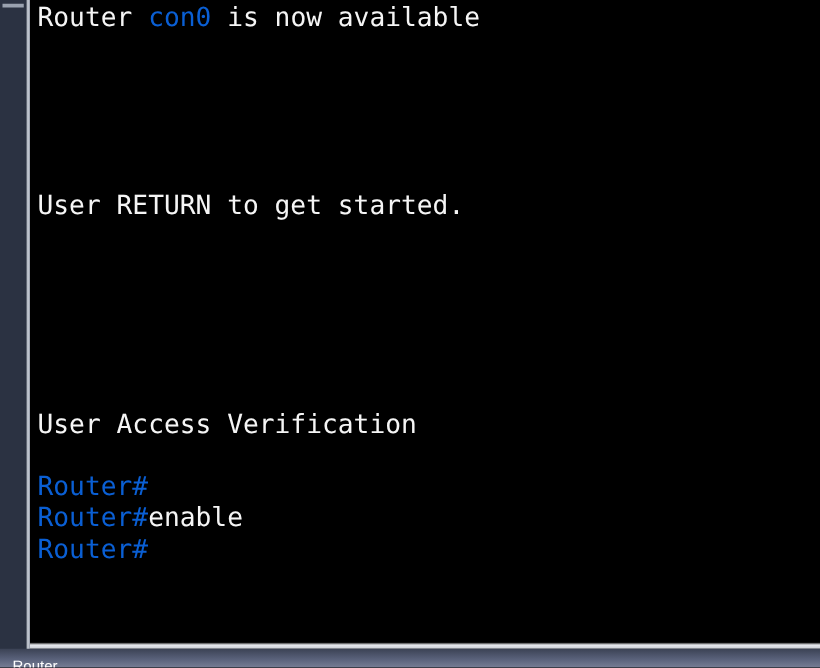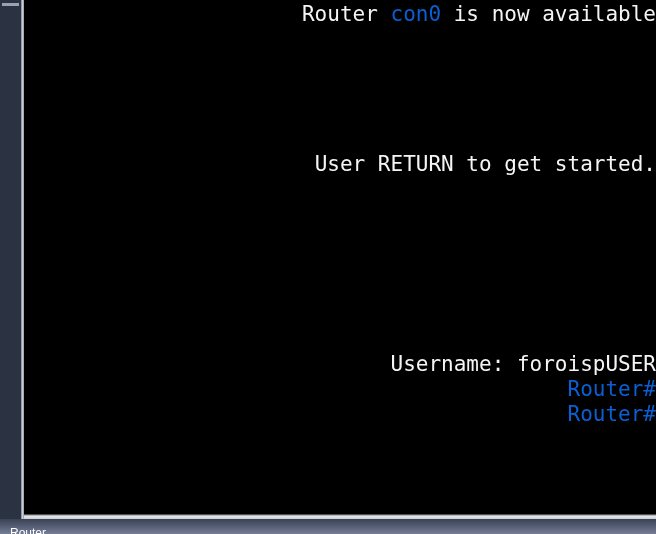--- a/index.html
+++ b/index.html
@@ -67,21 +67,20 @@
     width: 632px;
   }
   .term-line {
     height: 25px;
     line-height: 25px;
     font-size: 21px;
     color: #f2f2f2;
     white-space: pre;
     padding-left: 6px;
     letter-spacing: 0px;
-    text-align: right;
   }
   .term-line.blank {
     color: transparent;
   }
   .seg-white { color: #f5f5f5; }
   .seg-blue  { color: #0a5fd4; }
 
   
   .term-bottom-bevel {
     position: absolute;
@@ -131,23 +130,24 @@
         <div class="term-line blank"> </div>
         <div class="term-line blank"> </div>
         <div class="term-line blank"> </div>
         <div class="term-line"><span class="seg-white">User RETURN to get started.</span></div>
         <div class="term-line blank"> </div>
         <div class="term-line blank"> </div>
         <div class="term-line blank"> </div>
         <div class="term-line blank"> </div>
         <div class="term-line blank"> </div>
         <div class="term-line blank"> </div>
+        <div class="term-line"><span class="seg-white">User Access Verification</span></div>
         <div class="term-line blank"> </div>
-        <div class="term-line"><span class="seg-white">Username: foroispUSER</span></div>
         <div class="term-line"><span class="seg-blue">Router#</span></div>
+        <div class="term-line"><span class="seg-blue">Router#</span><span class="seg-white">enable</span></div>
         <div class="term-line"><span class="seg-blue">Router#</span></div>
       </div>
   </div>
   <div class="term-bottom-bevel"></div>
 
   <div class="bottom-bar">
     <div class="bottom-bar-text">Router</div>
   </div>
 
 </div>

